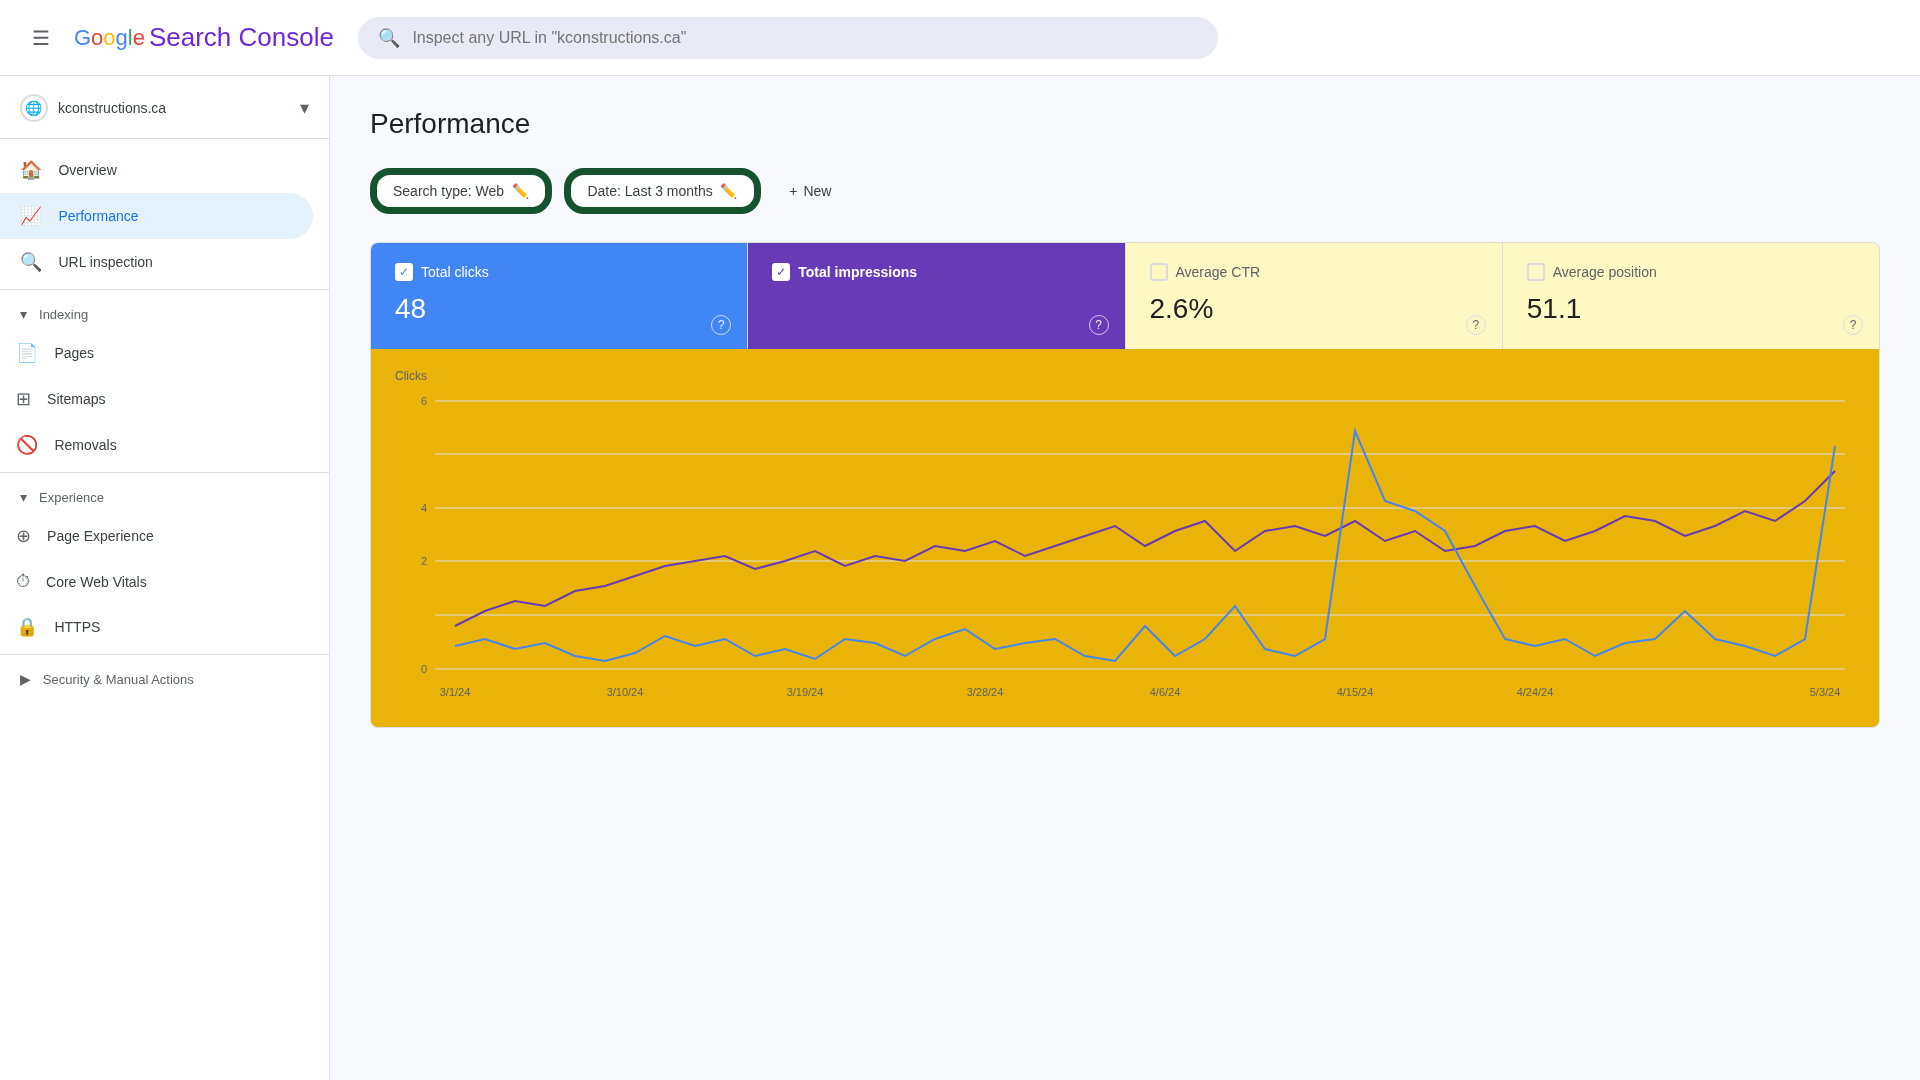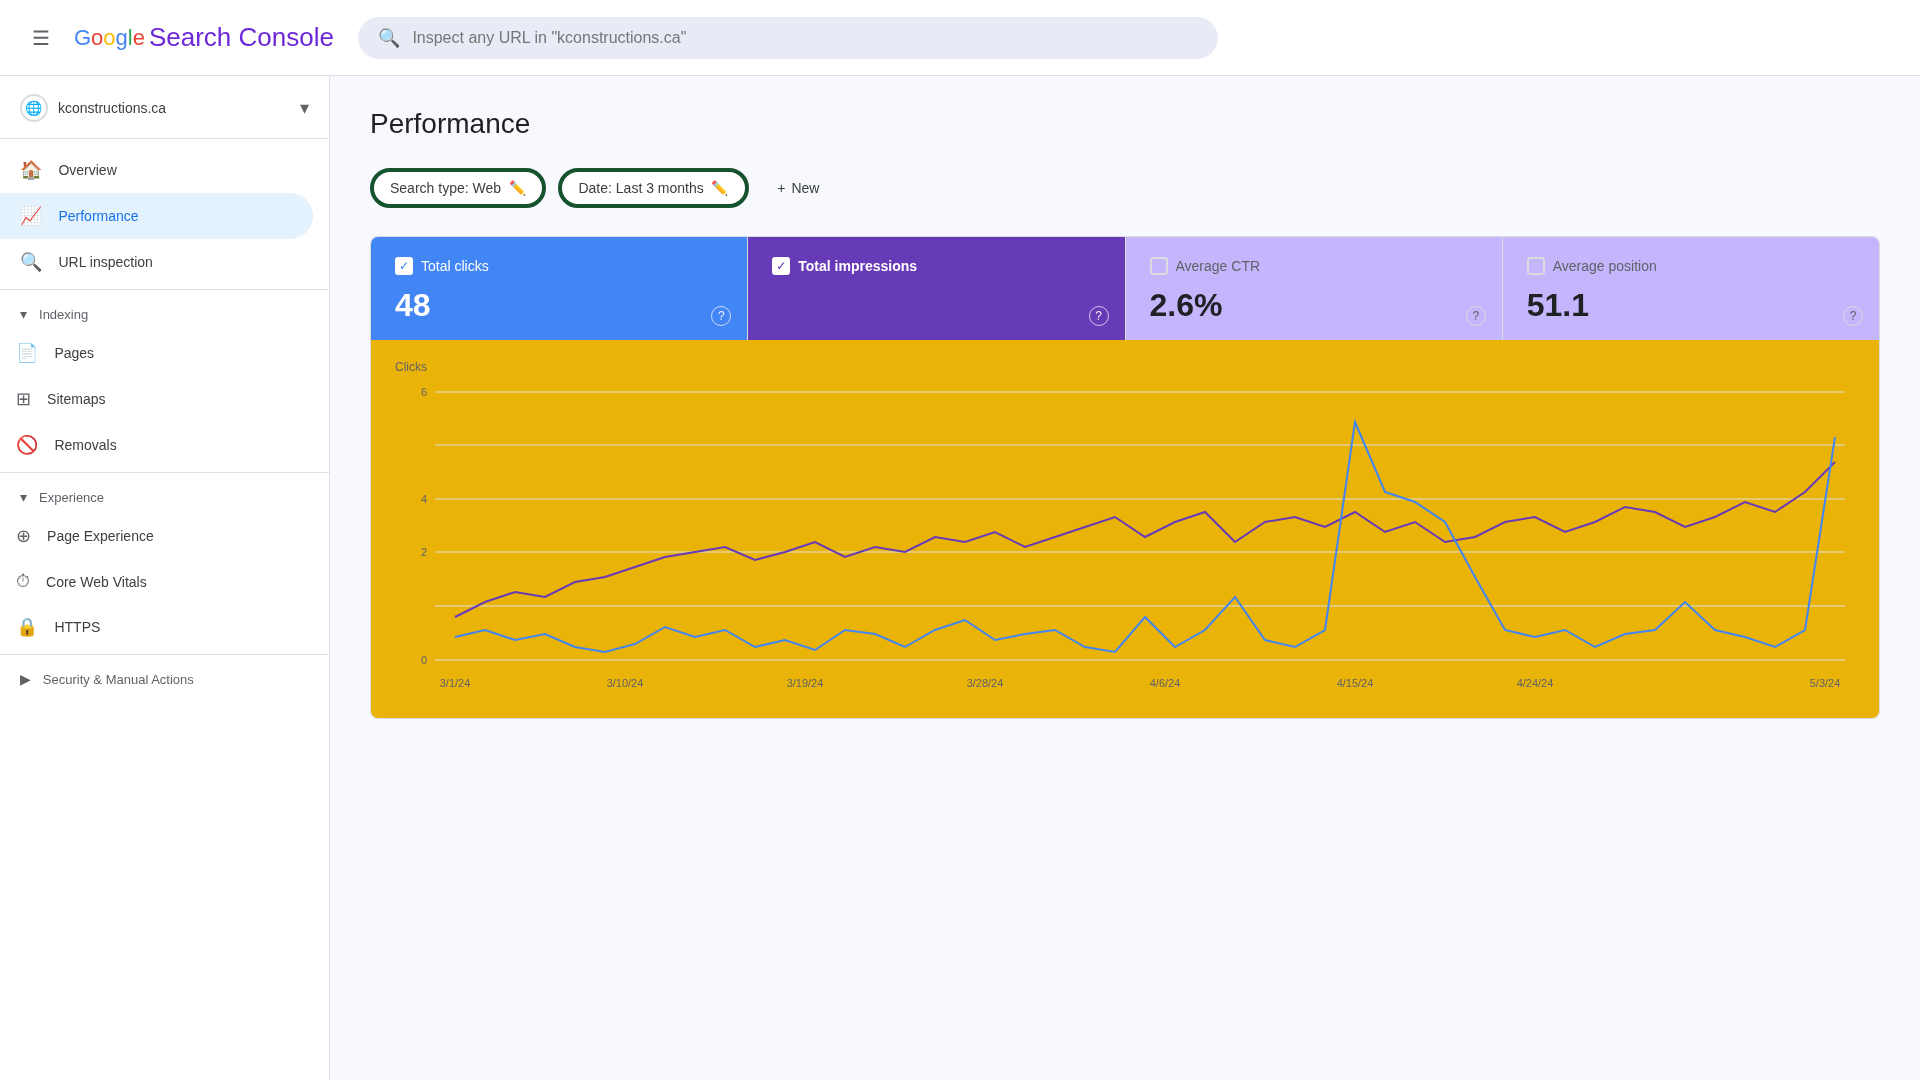--- a/index.html
+++ b/index.html
@@ -61,50 +61,50 @@
     .section-header .collapse-icon { font-size: 14px; }
 
     
     .main-content { flex: 1; overflow-y: auto; padding: 32px 40px; background: #f8f9ff; }
 
     .page-title { font-size: 28px; font-weight: 400; color: #202124; margin-bottom: 28px; }
 
     .filter-bar { display: flex; align-items: center; gap: 12px; margin-bottom: 28px; }
     .filter-chip {
       display: flex; align-items: center; gap: 8px; padding: 8px 16px;
-      border: 4px solid #14532d; border-radius: 20px; background: #fff;
+      border: 7px solid #14532d; border-radius: 20px; background: #fff;
       font-size: 14px; color: #3c4043; cursor: pointer;
     }
     .new-filter { display: flex; align-items: center; gap: 6px; padding: 8px 16px; font-size: 14px; color: #3c4043; cursor: pointer; border-radius: 20px; }
 
     
     .metric-cards { display: flex; margin-bottom: 0; border-radius: 8px 8px 0 0; overflow: hidden; border: 1px solid #dadce0; border-bottom: none; }
     .metric-card {
       flex: 1; padding: 20px 24px 16px; position: relative;
       border-right: 1px solid #dadce0; cursor: pointer;
     }
     .metric-card:last-child { border-right: none; }
     .metric-card.active-blue { background: #4285f4; }
     .metric-card.active-purple { background: #673ab7; }
-    .metric-card.inactive { background: #c4b5fd; }
+    .metric-card.inactive { background: #fef9c3; }
 
     .metric-header { display: flex; align-items: center; gap: 8px; margin-bottom: 12px; }
     .metric-checkbox {
       width: 18px; height: 18px; border-radius: 3px; border: 2px solid;
       display: flex; align-items: center; justify-content: center; font-size: 12px;
     }
     .metric-checkbox.checked-blue { background: #fff; border-color: #fff; color: #4285f4; }
     .metric-checkbox.checked-purple { background: #fff; border-color: #fff; color: #673ab7; }
     .metric-checkbox.unchecked { border-color: #dadce0; background: transparent; }
     .metric-label { font-size: 14px; font-weight: 500; }
     .active-blue .metric-label { color: #fff; }
     .active-purple .metric-label { color: #fff; font-weight: bold; }
     .inactive .metric-label { color: #5f6368; }
 
-    .metric-value { font-size: 32px; font-weight: 700; }
+    .metric-value { font-size: 28px; font-weight: 400; margin-bottom: 8px; }
     .active-blue .metric-value { color: #fff; }
     .active-purple .metric-value { color: #fff; }
     .inactive .metric-value { color: #202124; }
 
     .metric-help {
       position: absolute; bottom: 14px; right: 16px; width: 20px; height: 20px;
       border-radius: 50%; border: 1px solid; display: flex; align-items: center;
       justify-content: center; font-size: 12px; cursor: pointer;
     }
     .active-blue .metric-help { border-color: rgba(255,255,255,0.7); color: rgba(255,255,255,0.9); }

